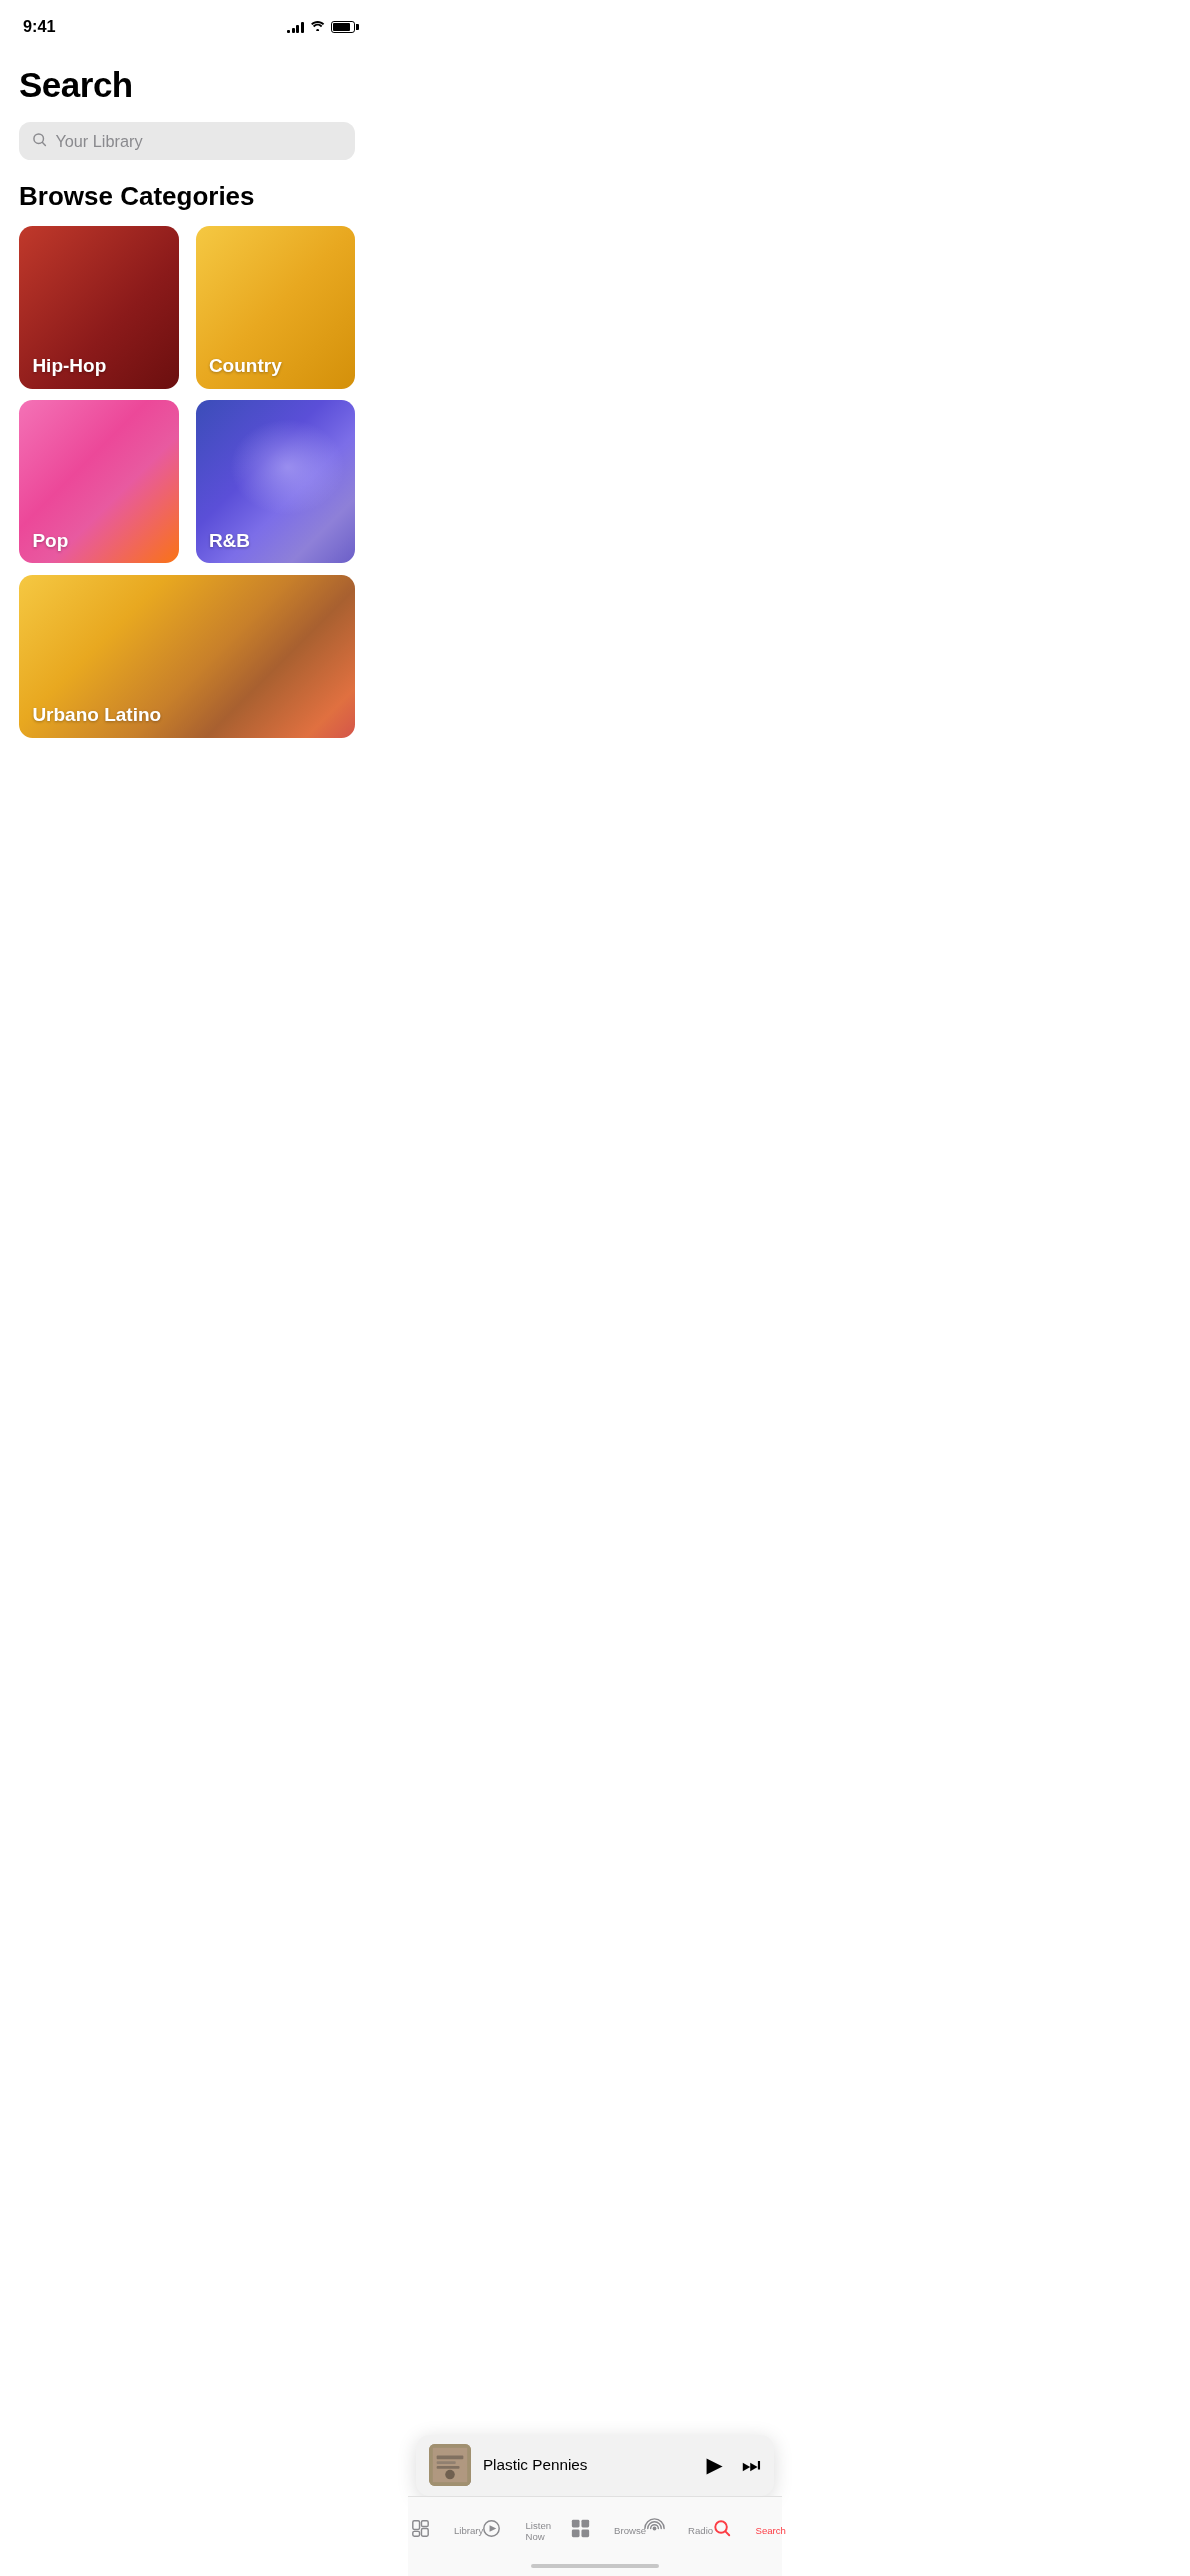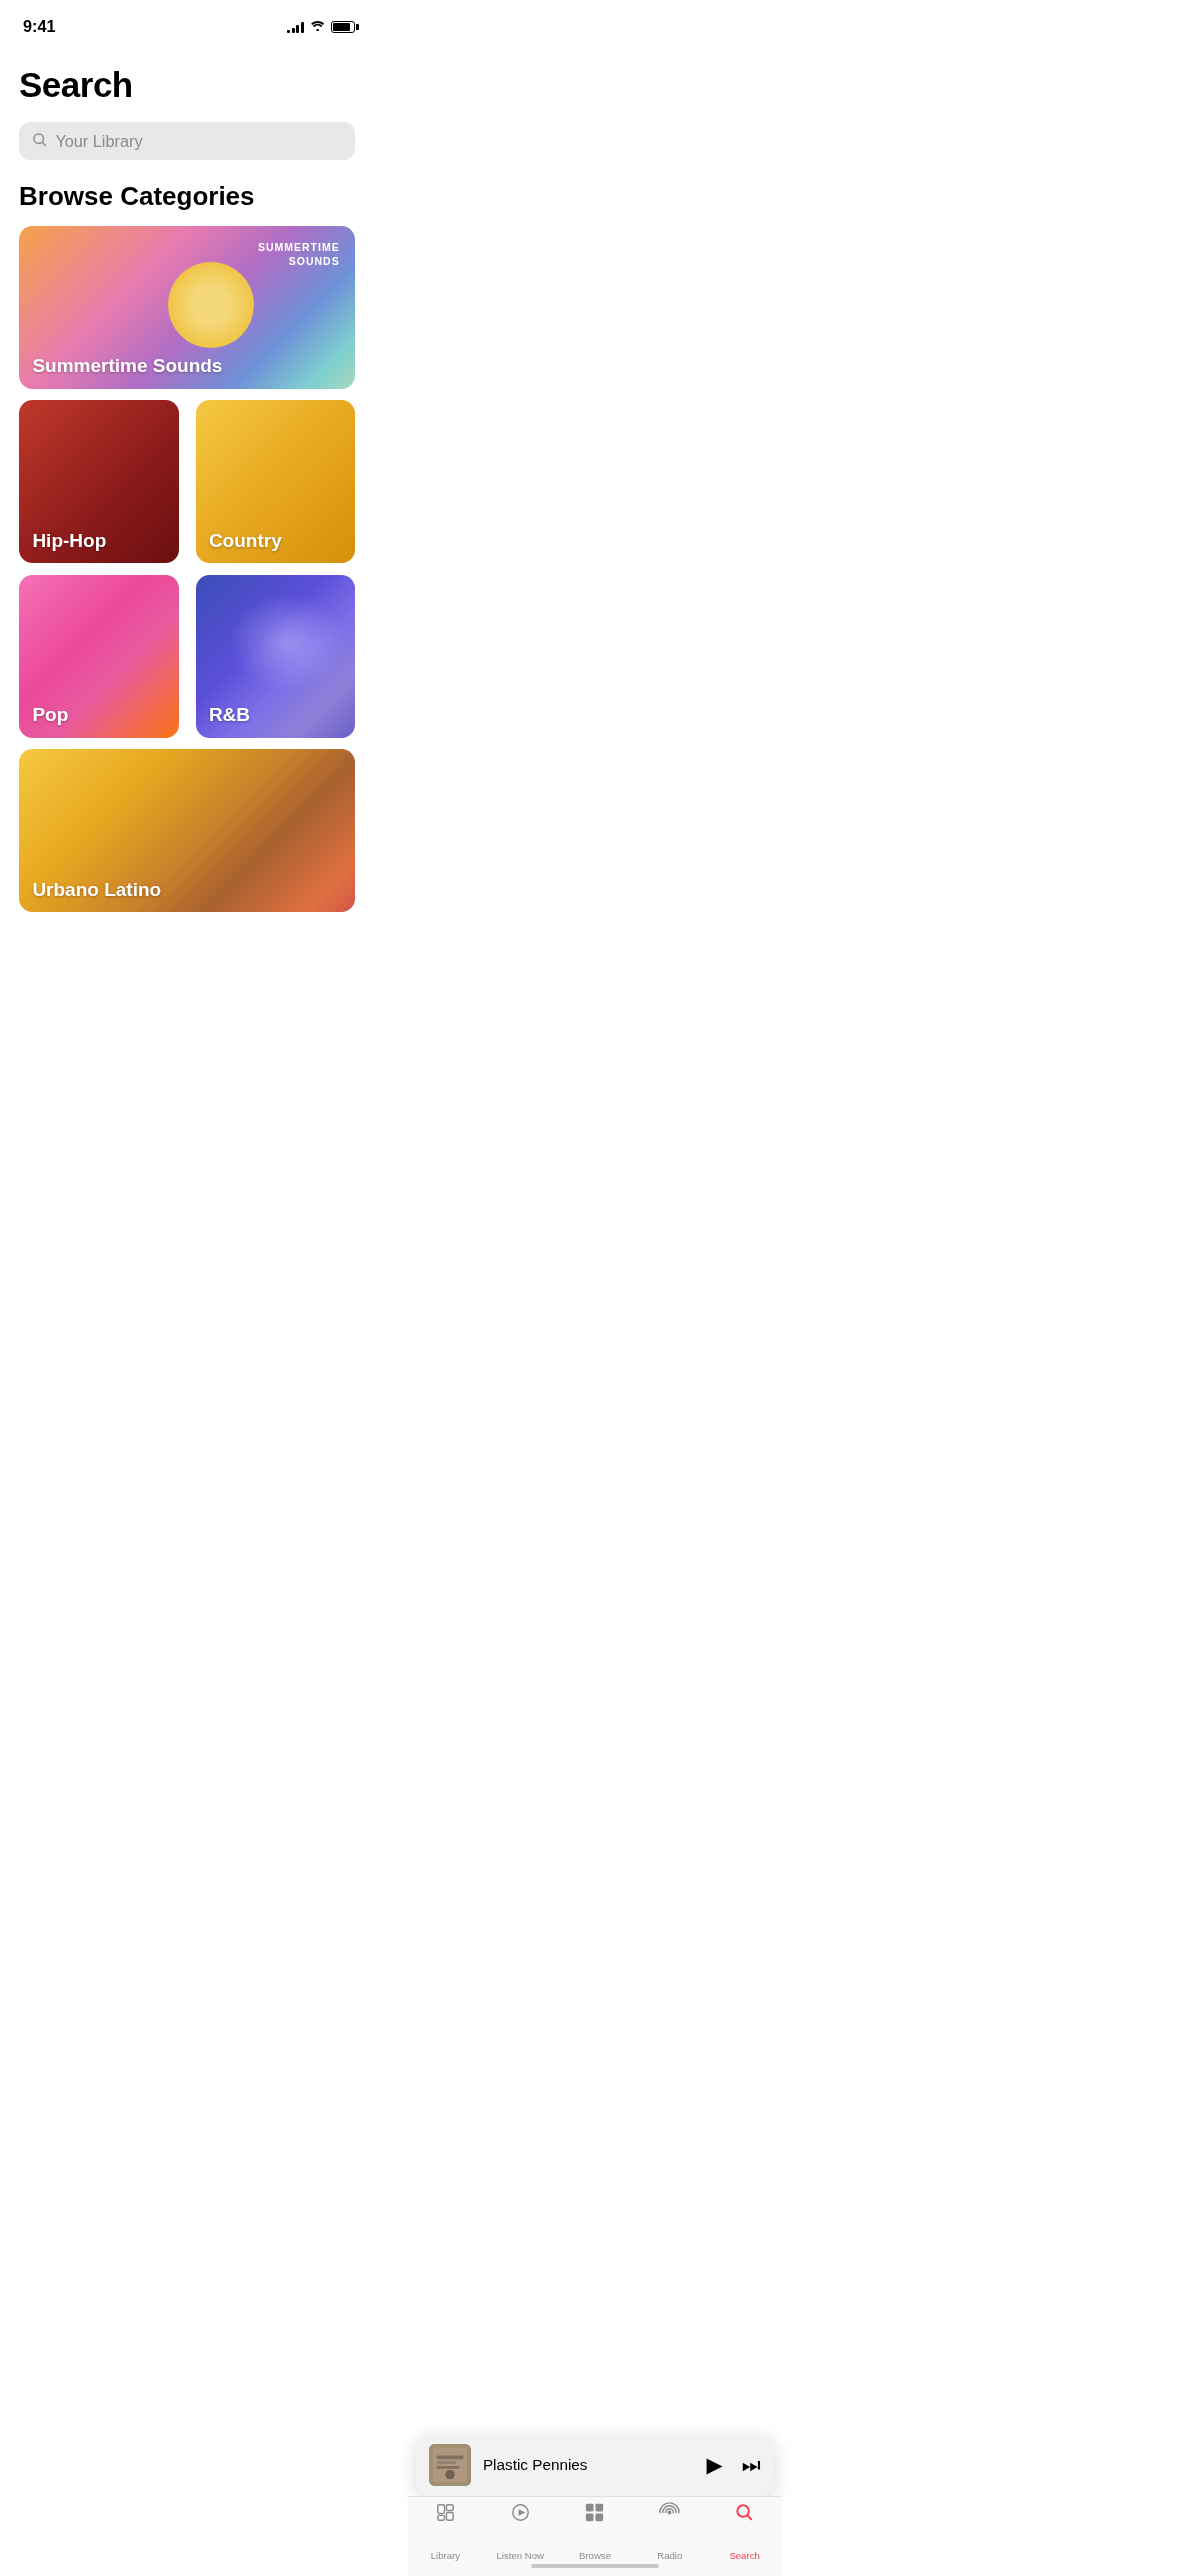--- a/index.html
+++ b/index.html
@@ -287,21 +287,21 @@
       border-top: 1px solid #e0e0e0;
       display: flex;
       justify-content: space-around;
       align-items: center;
       padding: 7.7px 0 19px 0;
       height: 80px;
     }
 
     .tab-item {
       display: flex;
-      flex-direction: column;
+      flex-direction: row;
       align-items: center;
       gap: 21px;
       cursor: pointer;
       min-width: 58px;
     }
 
     .tab-label {
       font-size: 9.6px;
       color: #8a8a8e;
     }
@@ -366,25 +366,20 @@
       </svg>
     </span>
     <span class="search-bar-placeholder">Your Library</span>
   </div>
 
   <div>
     <h2 class="section-title">Browse Categories</h2>
 
     <div class="categories-grid">
 
-      <div class="category-full cat-summertime">
-        <div class="cat-summertime-sun"></div>
-        <div class="cat-summertime-text">SUMMERTIME<br>SOUNDS</div>
-        <span class="category-label">Summertime Sounds</span>
-      </div>
 
       <div class="category-row">
         <div class="category-half cat-hiphop">
           <span class="category-label">Hip-Hop</span>
         </div>
         <div class="category-half cat-country">
           <span class="category-label">Country</span>
         </div>
       </div>
 

